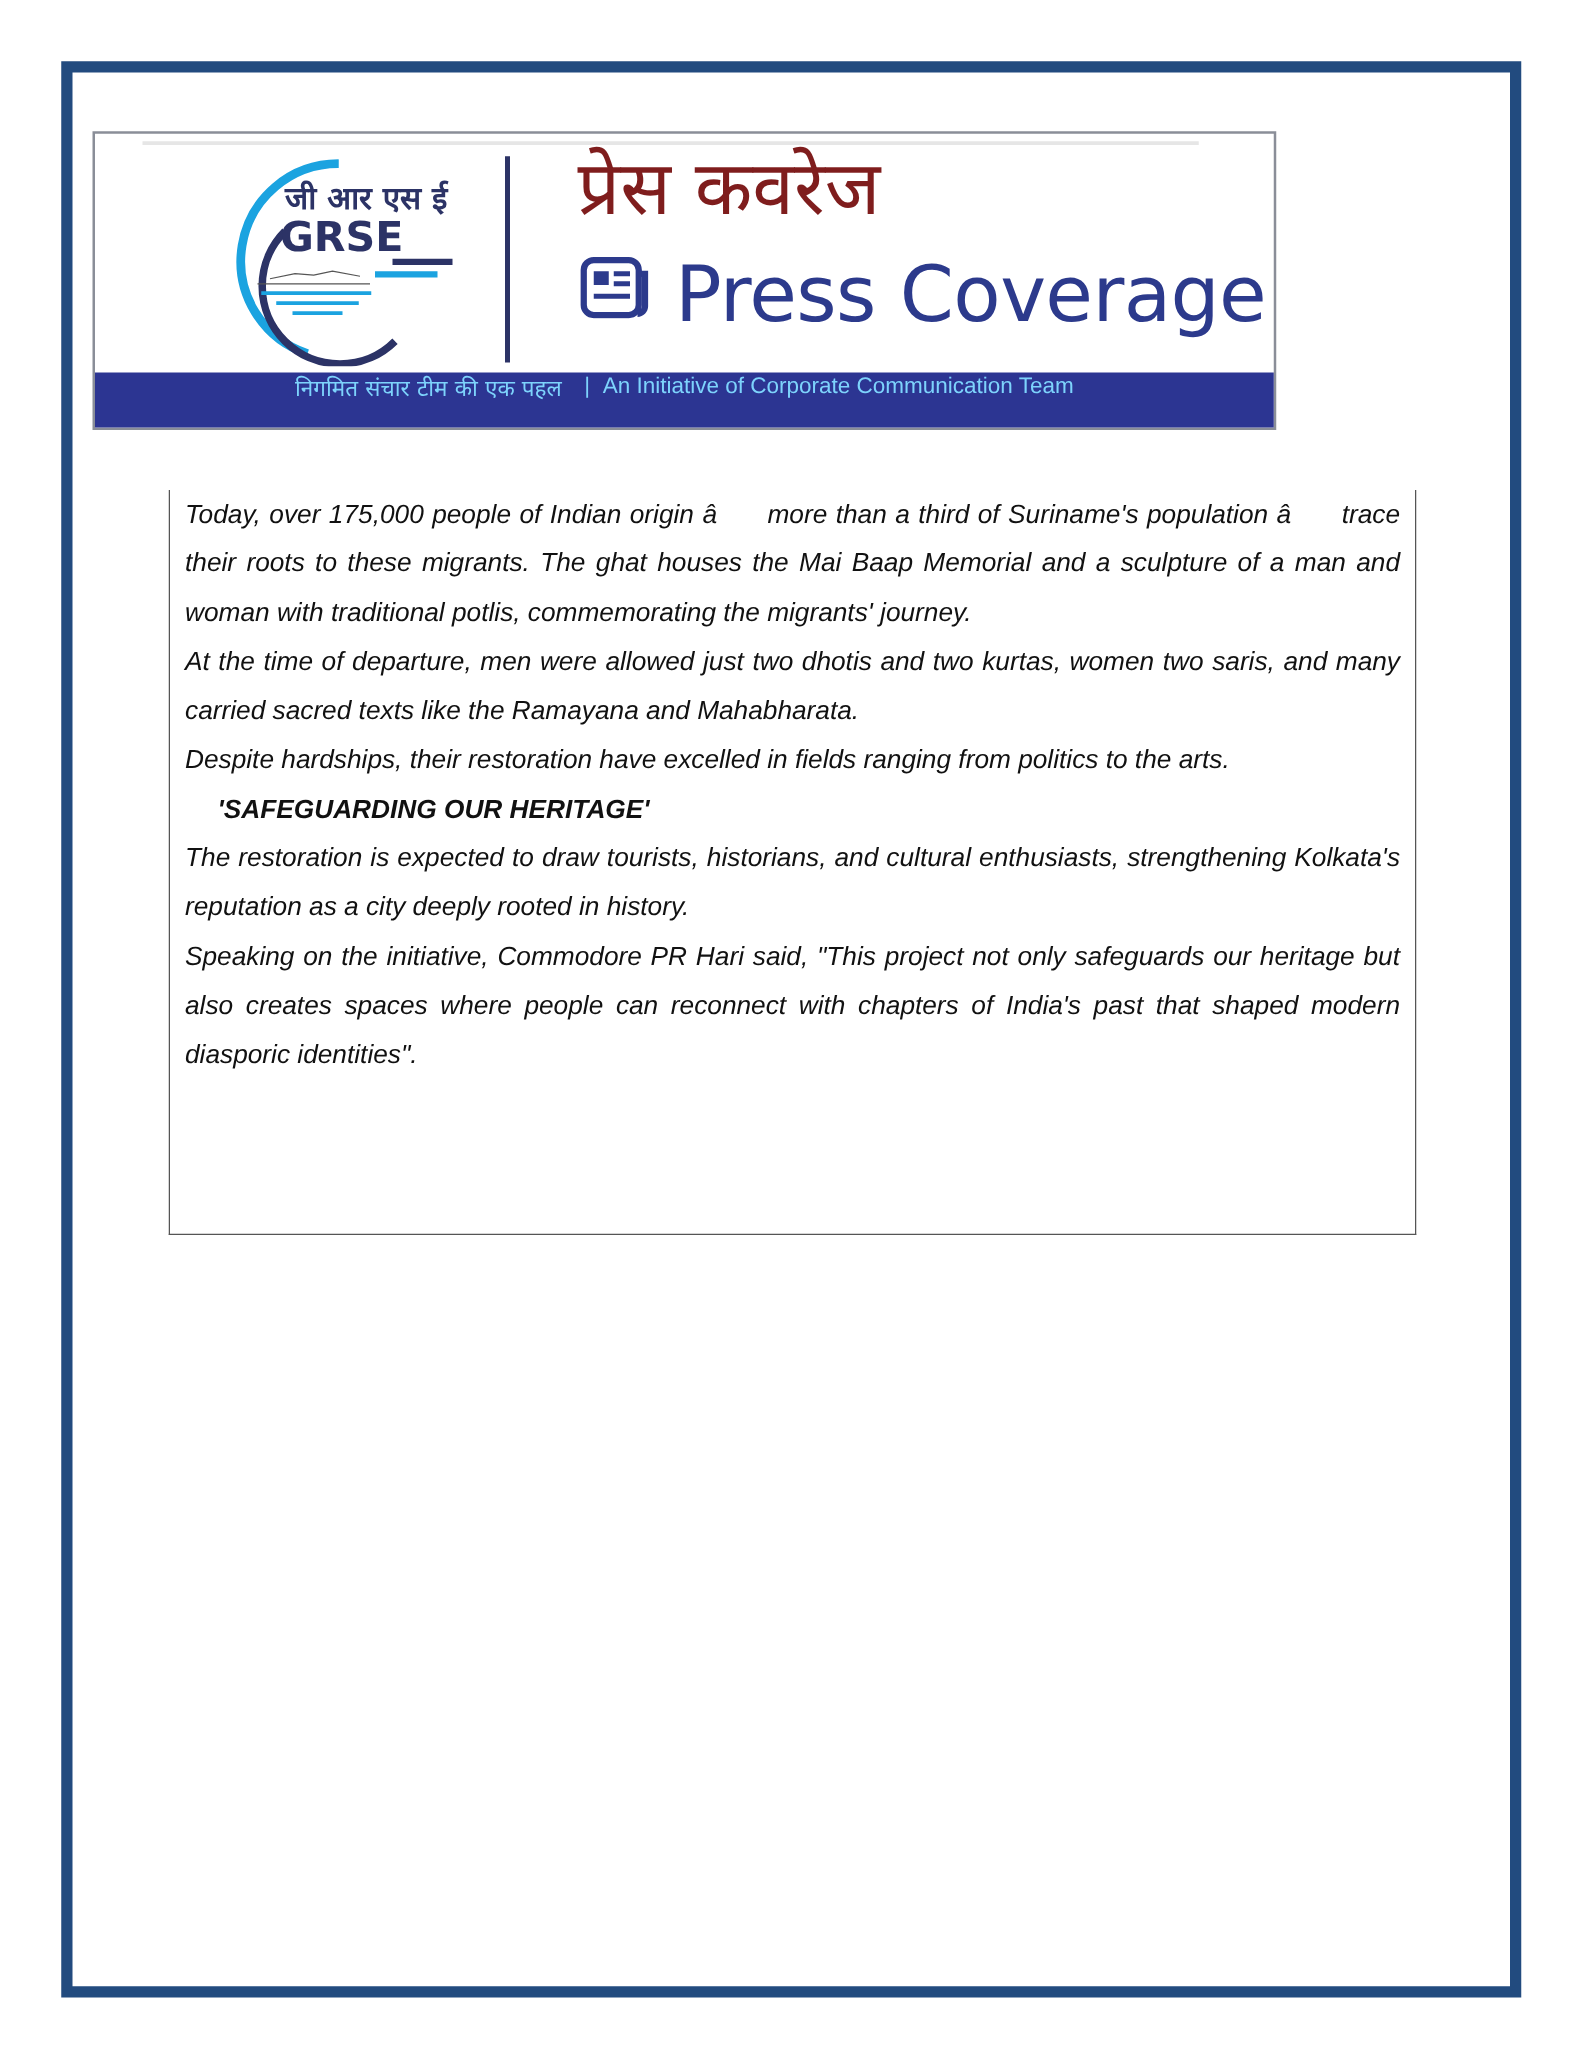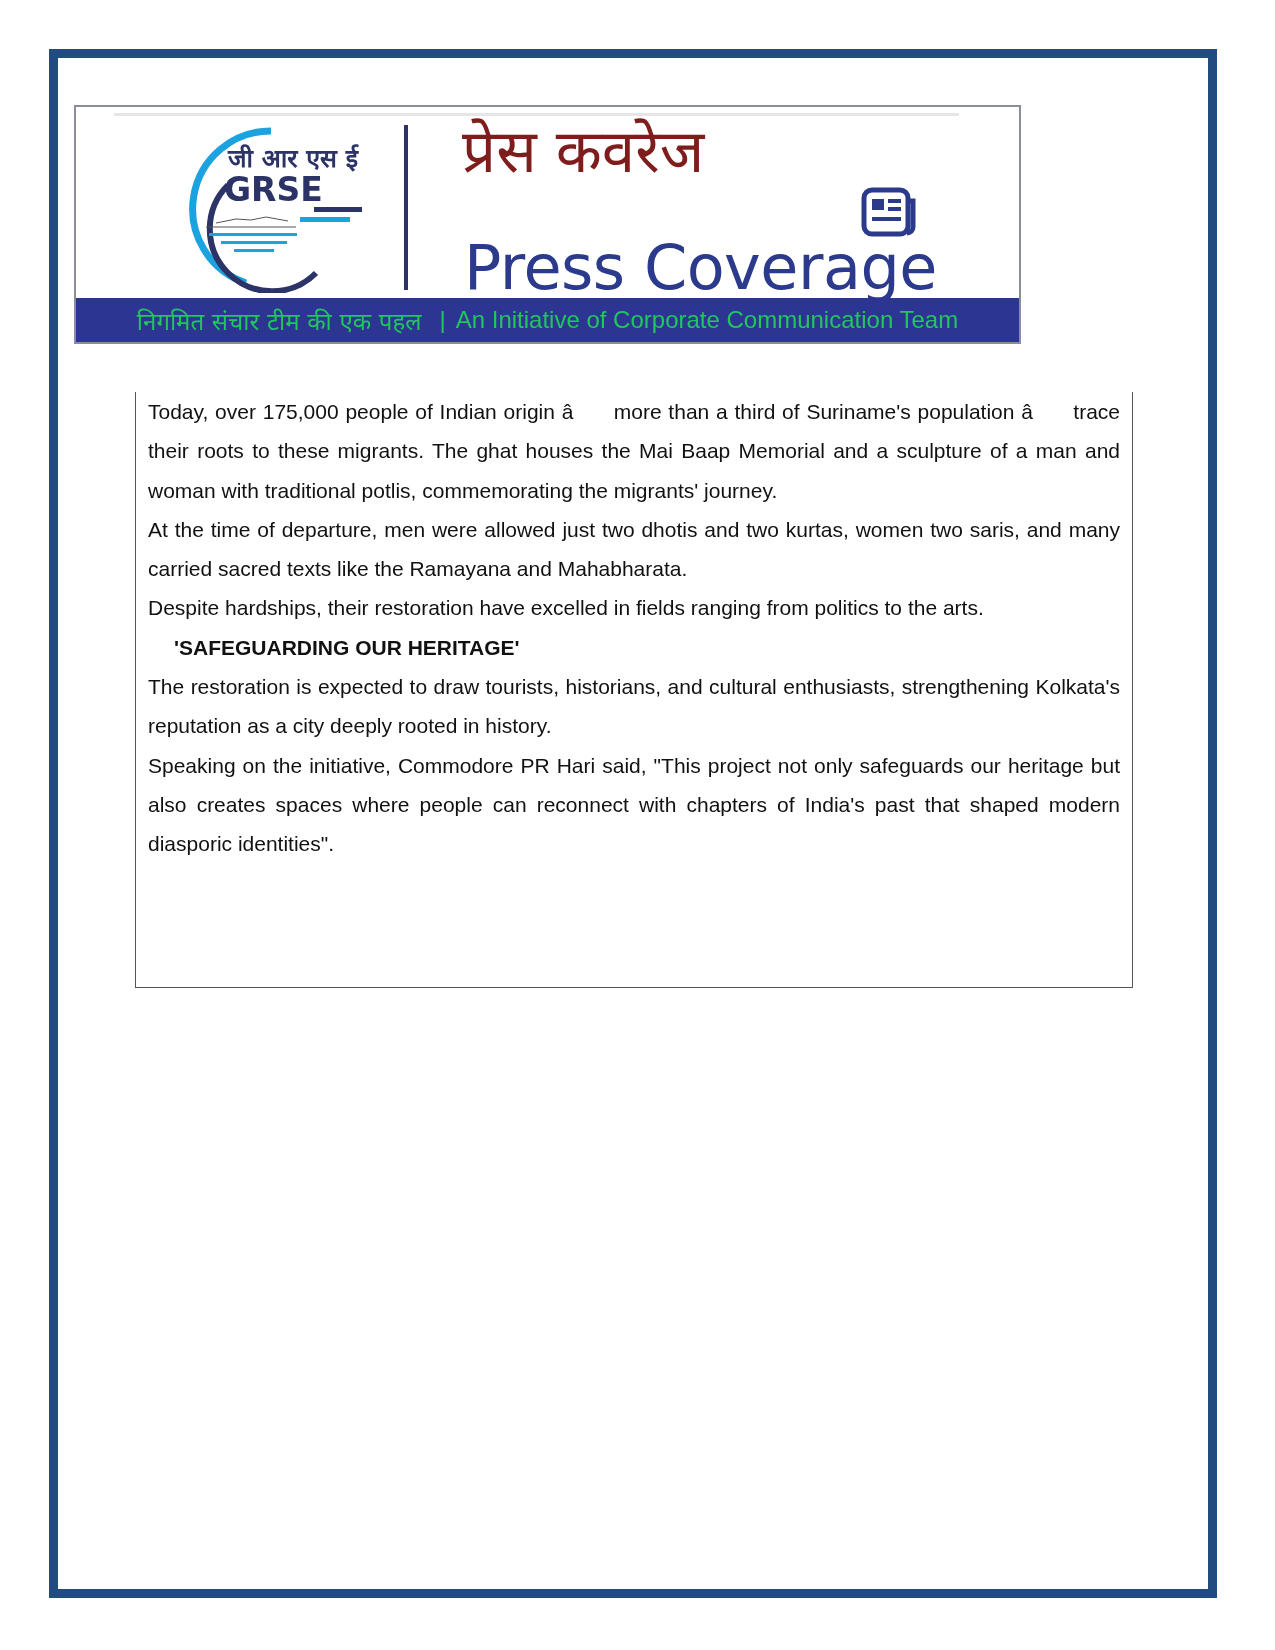--- a/index.html
+++ b/index.html
@@ -3,28 +3,28 @@
 <meta charset="utf-8">
 <style>
   html, body { margin: 0; padding: 0; background: #ffffff; }
   body { width: 1275px; height: 1650px; position: relative; overflow: hidden; font-family: "Liberation Sans", sans-serif; }
   .page-frame { position: absolute; left: 49px; top: 49px; width: 1168px; height: 1549px; border: 9px solid #224b7f; border-top-width: 9px; box-sizing: border-box; background: #fff; }
   .banner { position: absolute; left: 74px; top: 105px; width: 947px; height: 239px; border: 2px solid #8a8e98; box-sizing: border-box; background: #fff; }
   .banner-topline { position: absolute; left: 38px; right: 60px; top: 6px; height: 3px; background: #e6e6e6; }
   .logo { position: absolute; left: 100px; top: 16px; width: 200px; height: 170px; }
   .vdivider { position: absolute; left: 328px; top: 18px; width: 4px; height: 165px; background: #2c3366; }
   .title-hindi { position: absolute; left: 386px; top: 14px; font-family: "DejaVu Serif", serif; font-size: 60px; color: #7f1d1d; line-height: 1; }
-  .title-en-wrap { position: absolute; left: 388px; top: 80px; display: flex; align-items: flex-end; flex-direction: column; }
+  .title-en-wrap { position: absolute; left: 388px; top: 98px; display: flex; align-items: flex-start; }
   .title-en { font-family: "DejaVu Sans", sans-serif; font-size: 62px; color: #2c3a8c; line-height: 1; letter-spacing: -0.5px; }
   .news-icon { width: 56px; height: 50px; margin-right: 20px; }
-  .banner-strip { position: absolute; left: 0; right: 0; bottom: 0; height: 44px; background: #2c3592; display: flex; align-items: center; justify-content: center; color: #22c55e; font-size: 24px; }
+  .banner-strip { position: absolute; left: 0; right: 0; bottom: 0; height: 44px; background: #2c3592; display: flex; align-items: flex-start; justify-content: center; color: #7dd3fc; font-size: 18px; }
   .strip-hindi { font-family: "DejaVu Sans", sans-serif; }
   .strip-sep { margin: 0 10px 0 18px; }
   .article-box { position: absolute; left: 135px; top: 392px; width: 998px; height: 596px; border-left: 1px solid #555; border-right: 1px solid #555; border-bottom: 1px solid #555; box-sizing: border-box; padding: 0 12px 0 12px; }
-  .article-box p { margin: 0; font-size: 21px; line-height: 39.3px; color: #111; text-align: justify; }
+  .article-box p { margin: 0; font-size: 21px; line-height: 39.3px; color: #111; text-align: justify; font-style: italic; }
   .article-box p.left { text-align: left; }
   .article-box p.heading { font-weight: bold; margin-left: 26px; }
 </style>
 </head>
 <body>
 
 <div class="page-frame"></div>
 
 <div class="banner">
   <div class="banner-topline"></div>

